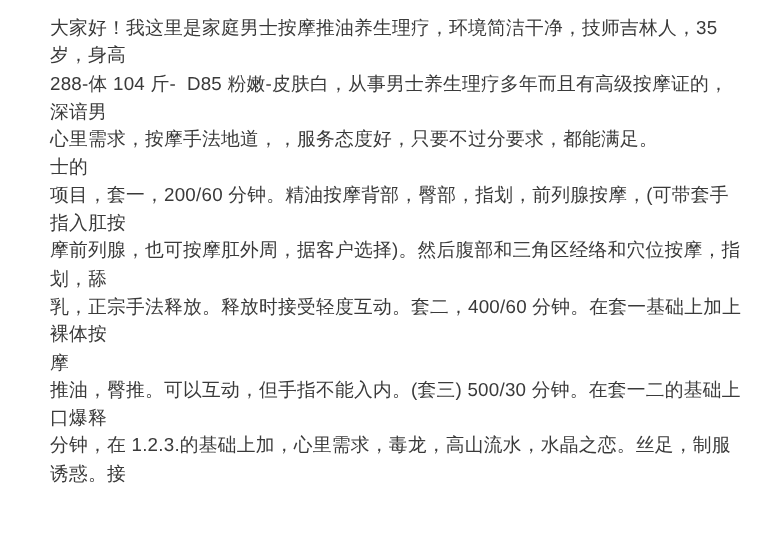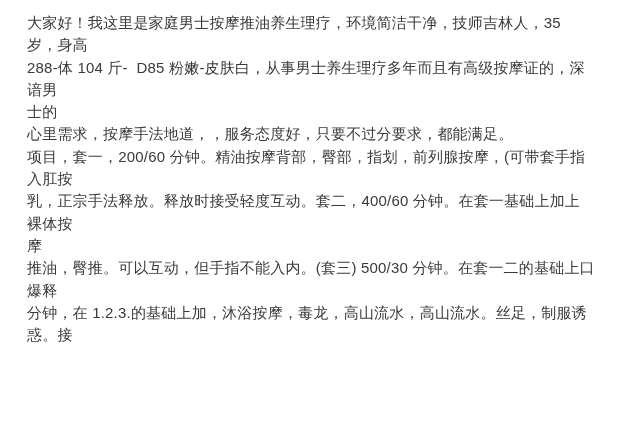--- a/index.html
+++ b/index.html
@@ -9,40 +9,41 @@
   body {
     width: 617px;
     height: 435px;
     background: #ffffff;
     overflow: hidden;
   }
   .page {
     box-sizing: border-box;
     width: 617px;
     height: 435px;
-    padding: 12px 22px 0 27px;
+    padding: 12px 22px 0 40px;
     background: #ffffff;
     font-family: "Liberation Sans", "DejaVu Sans", sans-serif;
   }
   .text-line {
     font-size: 15px;
     line-height: 22.3px;
     color: #3a3a3a;
     font-weight: 400;
     white-space: pre-wrap;
     letter-spacing: 0.2px;
   }
 </style>
 </head>
 <body>
 
 <div class="page">
   <div class="text-line">大家好！我这里是家庭男士按摩推油养生理疗，环境简洁干净，技师吉林人，35 岁，身高</div>
   <div class="text-line">288-体 104 斤-  D85 粉嫩-皮肤白，从事男士养生理疗多年而且有高级按摩证的，深谙男</div>
+  <div class="text-line">心里需求，按摩手法地道，，服务态度好，只要不过分要求，都能满足。</div>
   <div class="text-line">士的</div>
-  <div class="text-line">心里需求，按摩手法地道，，服务态度好，只要不过分要求，都能满足。</div>
   <div class="text-line">项目，套一，200/60 分钟。精油按摩背部，臀部，指划，前列腺按摩，(可带套手指入肛按</div>
+  <div class="text-line">摩前列腺，也可按摩肛外周，据客户选择)。然后腹部和三角区经络和穴位按摩，指划，舔</div>
   <div class="text-line">乳，正宗手法释放。释放时接受轻度互动。套二，400/60 分钟。在套一基础上加上裸体按</div>
   <div class="text-line">摩</div>
   <div class="text-line">推油，臀推。可以互动，但手指不能入内。(套三) 500/30 分钟。在套一二的基础上口爆释</div>
-  <div class="text-line">分钟，在 1.2.3.的基础上加，沐浴按摩，毒龙，高山流水，高山流水。丝足，制服诱惑。接</div>
+  <div class="text-line">分钟，在 1.2.3.的基础上加，心里需求，毒龙，高山流水，水晶之恋。丝足，制服诱惑。接</div>
 
 </div>
 
 </body></html>

